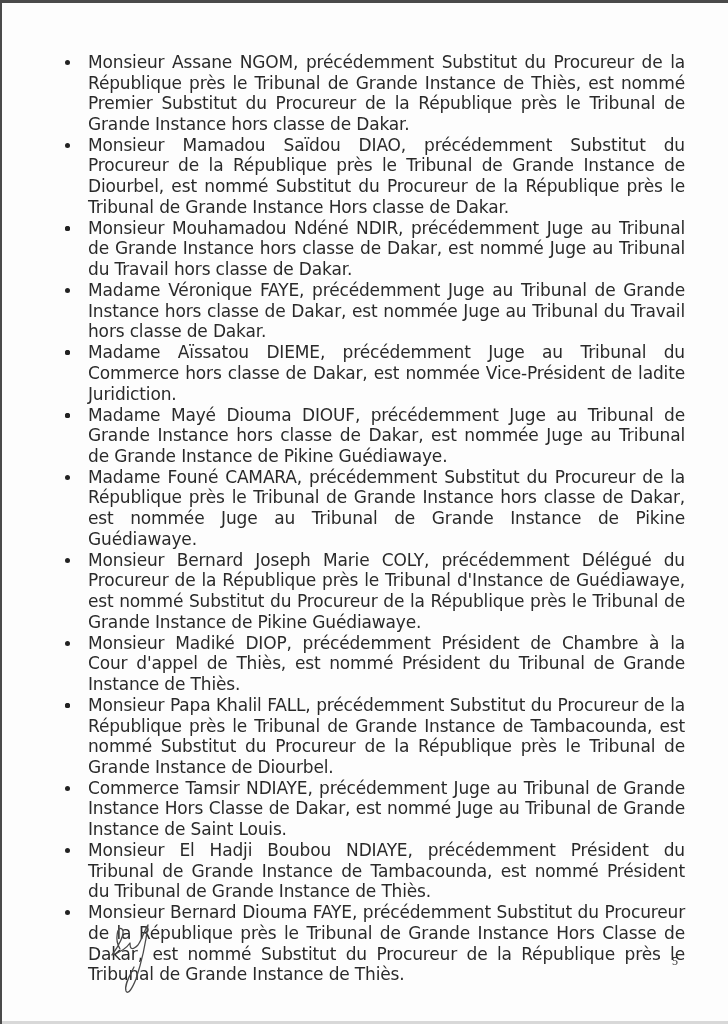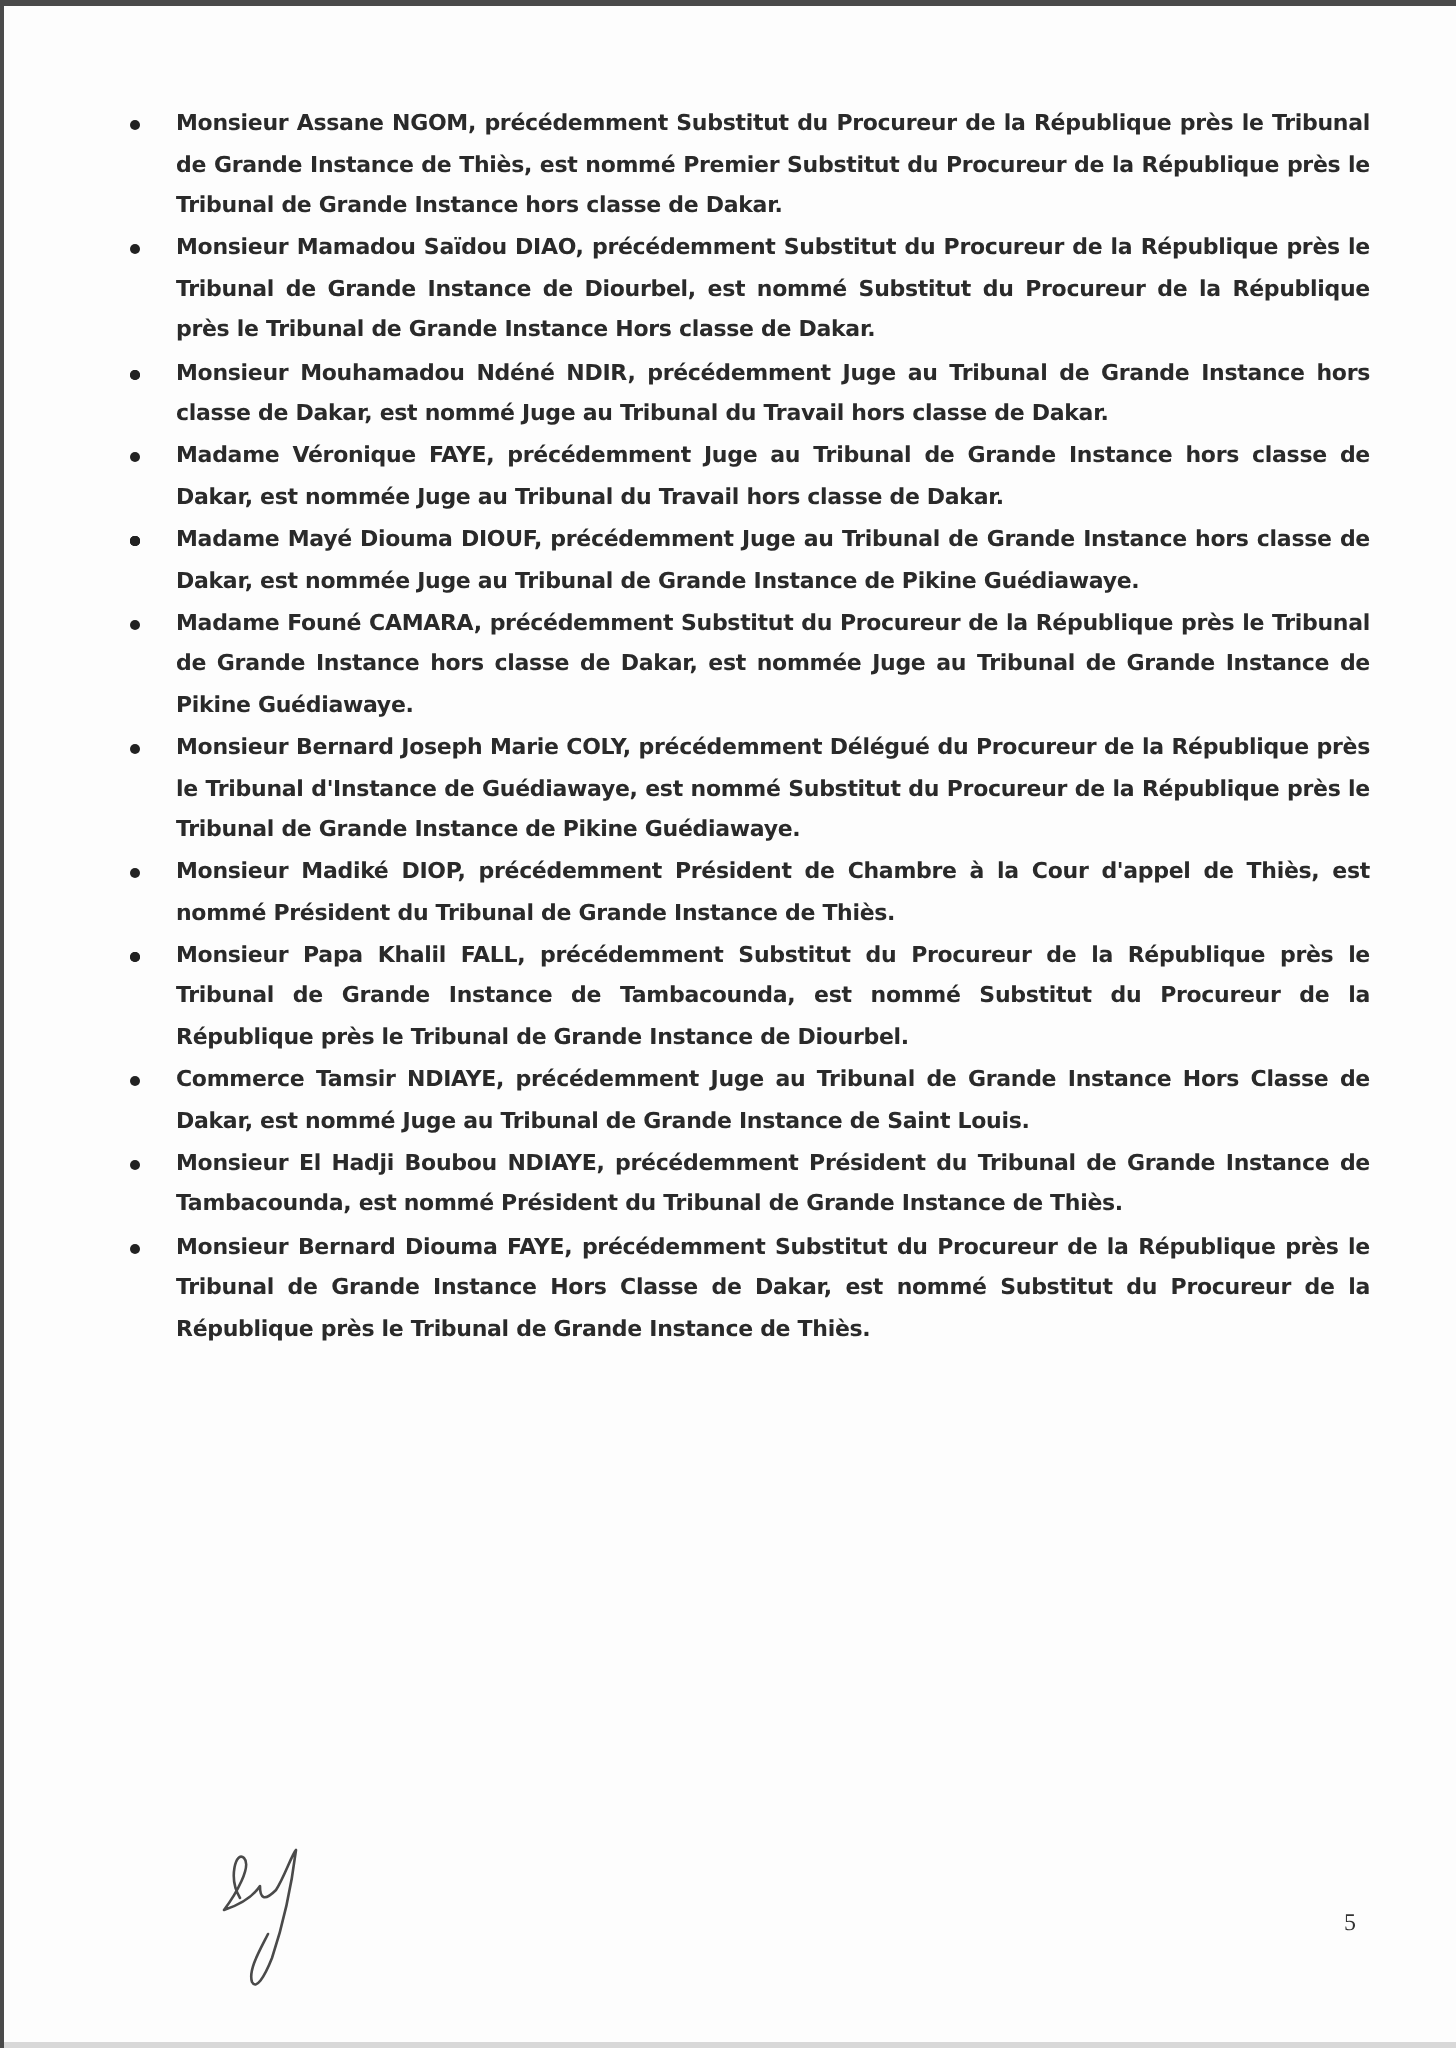--- a/index.html
+++ b/index.html
@@ -20,26 +20,25 @@
     .list {
       position: absolute;
       left: 63px; top: 49px;
       width: 620px;
       margin: 0; padding: 0;
       list-style: none;
     }
     .item {
       position: relative;
       padding-left: 23px;
-      font-size: 11px;
+      font-size: 17px;
       line-height: 20.6px;
       text-align: justify;
       letter-spacing: -0.15px;
       margin: 0 0 0.5px 0;
-      font-weight: bold;
     }
     .bullet {
       position: absolute; left: 0; top: 8px;
       width: 5px; height: 5px; border-radius: 50%;
       background: #222;
     }
     .signature {
       position: absolute; left: 106px; top: 918px;
       width: 50px; height: 80px;
     }
@@ -57,21 +56,21 @@
 <body>
 
 <div class="frame">
   <ul class="list">
     <li class="item"><span class="bullet"></span><span>Monsieur Assane NGOM, précédemment Substitut du Procureur de la République près le Tribunal de Grande Instance de Thiès, est nommé Premier Substitut du Procureur de la République près le Tribunal de Grande Instance hors classe de Dakar.</span></li>
     <li class="item"><span class="bullet"></span><span>Monsieur Mamadou Saïdou DIAO, précédemment Substitut du Procureur de la République près le Tribunal de Grande Instance de Diourbel, est nommé Substitut du Procureur de la République près le Tribunal de Grande Instance Hors classe de Dakar.</span></li>
     <li class="item"><span class="bullet"></span></li>
     <li class="item"><span class="bullet"></span><span>Monsieur Mouhamadou Ndéné NDIR, précédemment Juge au Tribunal de Grande Instance hors classe de Dakar, est nommé Juge au Tribunal du Travail hors classe de Dakar.</span></li>
     <li class="item"><span class="bullet"></span><span>Madame Véronique FAYE, précédemment Juge au Tribunal de Grande Instance hors classe de Dakar, est nommée Juge au Tribunal du Travail hors classe de Dakar.</span></li>
     <li class="item"><span class="bullet"></span></li>
-    <li class="item"><span class="bullet"></span></li>
+    <li class="item"><span class="bullet"></span><span>Madame Aïssatou DIEME, précédemment Juge au Tribunal du Commerce hors classe de Dakar, est nommée Vice-Président de ladite Juridiction.</span></li>
     <li class="item"><span class="bullet"></span></li>
     <li class="item"><span class="bullet"></span><span>Madame Mayé Diouma DIOUF, précédemment Juge au Tribunal de Grande Instance hors classe de Dakar, est nommée Juge au Tribunal de Grande Instance de Pikine Guédiawaye.</span></li>
     <li class="item"><span class="bullet"></span><span>Madame Founé CAMARA, précédemment Substitut du Procureur de la République près le Tribunal de Grande Instance hors classe de Dakar, est nommée Juge au Tribunal de Grande Instance de Pikine Guédiawaye.</span></li>
     <li class="item"><span class="bullet"></span><span>Monsieur Bernard Joseph Marie COLY, précédemment Délégué du Procureur de la République près le Tribunal d'Instance de Guédiawaye, est nommé Substitut du Procureur de la République près le Tribunal de Grande Instance de Pikine Guédiawaye.</span></li>
     <li class="item"><span class="bullet"></span><span>Monsieur Madiké DIOP, précédemment Président de Chambre à la Cour d'appel de Thiès, est nommé Président du Tribunal de Grande Instance de Thiès.</span></li>
     <li class="item"><span class="bullet"></span></li>
     <li class="item"><span class="bullet"></span><span>Monsieur Papa Khalil FALL, précédemment Substitut du Procureur de la République près le Tribunal de Grande Instance de Tambacounda, est nommé Substitut du Procureur de la République près le Tribunal de Grande Instance de Diourbel.</span></li>
     <li class="item"><span class="bullet"></span><span>Commerce Tamsir NDIAYE, précédemment Juge au Tribunal de Grande Instance Hors Classe de Dakar, est nommé Juge au Tribunal de Grande Instance de Saint Louis.</span></li>
     <li class="item"><span class="bullet"></span><span>Monsieur El Hadji Boubou NDIAYE, précédemment Président du Tribunal de Grande Instance de Tambacounda, est nommé Président du Tribunal de Grande Instance de Thiès.</span></li>
     <li class="item"><span class="bullet"></span><span>Monsieur Bernard Diouma FAYE, précédemment Substitut du Procureur de la République près le Tribunal de Grande Instance Hors Classe de Dakar, est nommé Substitut du Procureur de la République près le Tribunal de Grande Instance de Thiès.</span></li>

